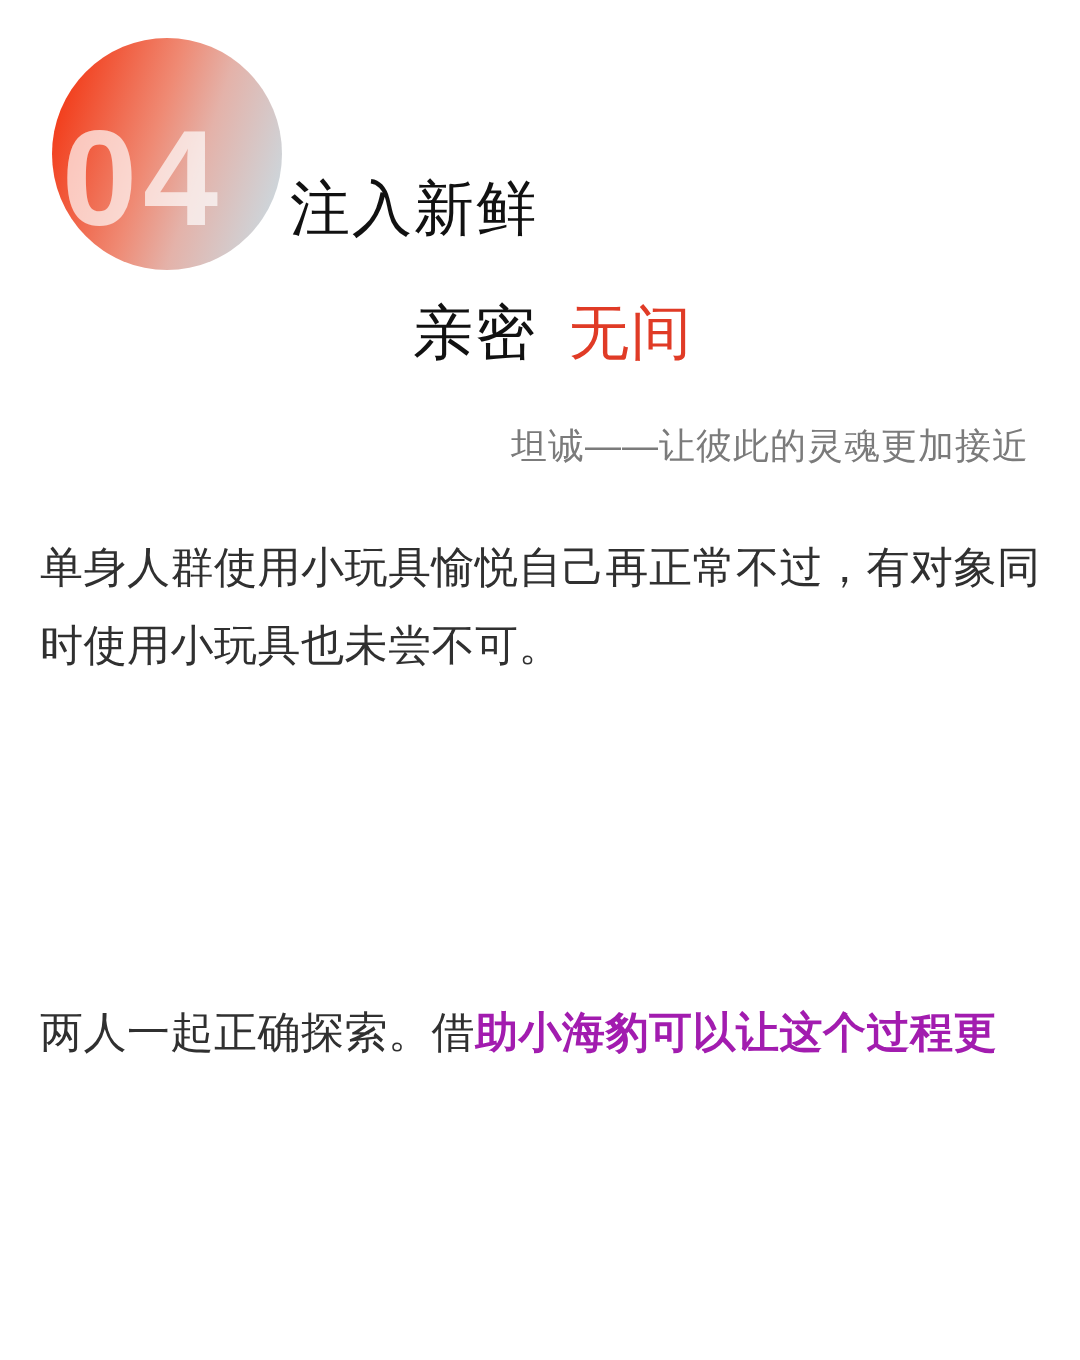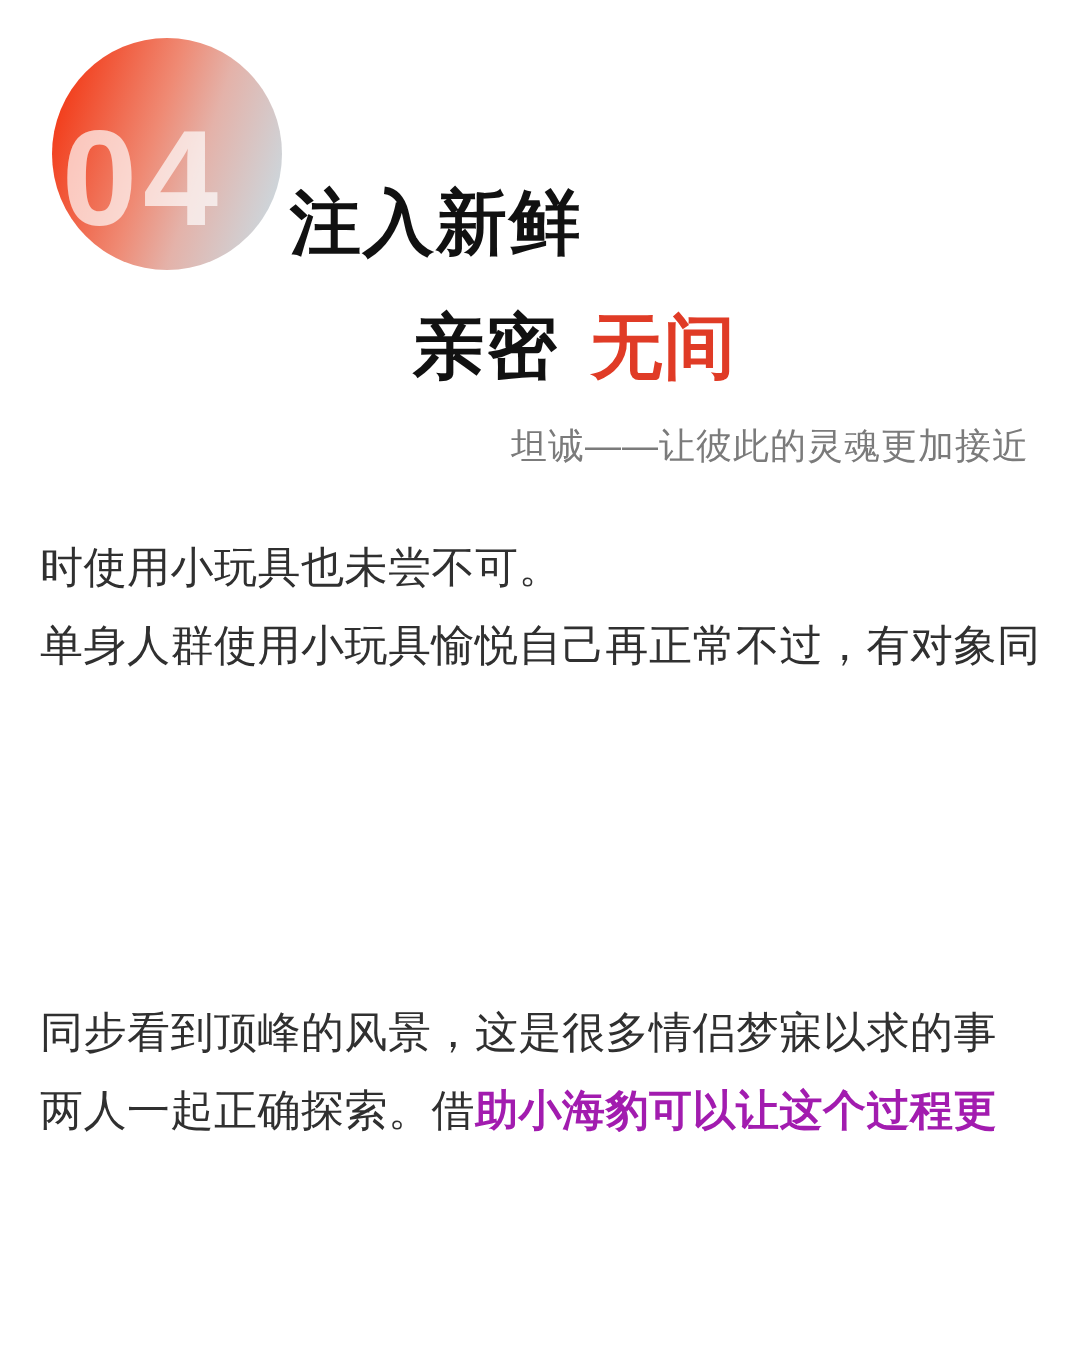--- a/index.html
+++ b/index.html
@@ -37,22 +37,22 @@
     top: 111px;
     font-size: 135px;
     line-height: 1;
     font-weight: 700;
     letter-spacing: 6px;
     color: rgba(255, 255, 255, 0.68);
   }
   .title-line {
     position: absolute;
     line-height: 1;
-    font-size: 71px;
-    font-weight: 700;
+    font-size: 60px;
+    font-weight: 400;
     letter-spacing: 2px;
     color: #111111;
     white-space: nowrap;
   }
   .title-line1 { left: 290px; top: 139px; }
   .title-line2 { left: 413px; top: 263px; }
   .title-accent { color: #e03b26; margin-left: 32px; }
   .subtitle {
     position: absolute;
     top: 386px;
@@ -104,26 +104,25 @@
     <h1 class="title-line title-line1">注入新鲜</h1>
 
     <h1 class="title-line title-line2"><span>亲密</span><span class="title-accent">无间</span></h1>
 
     <p class="subtitle">坦诚——让彼此的灵魂更加接近</p>
   </div>
 
   <div>
 
     <p class="para para-1">
+      <span class="line">单身人群使用小玩具愉悦自己再正常不过，有对象同</span>
       <span class="line">时使用小玩具也未尝不可。</span>
-      <span class="line">单身人群使用小玩具愉悦自己再正常不过，有对象同</span>
     </p>
 
     <p class="para para-2">
     </p>
 
     <p class="para para-3">
-      <span class="line">同步看到顶峰的风景，这是很多情侣梦寐以求的事</span>
       <span class="line"><span>两人一起正确探索。借</span><span class="strong-dark">助小海豹可以让这个过程更</span></span>
     </p>
 
   </div>
 </div>
 
 </body></html>

